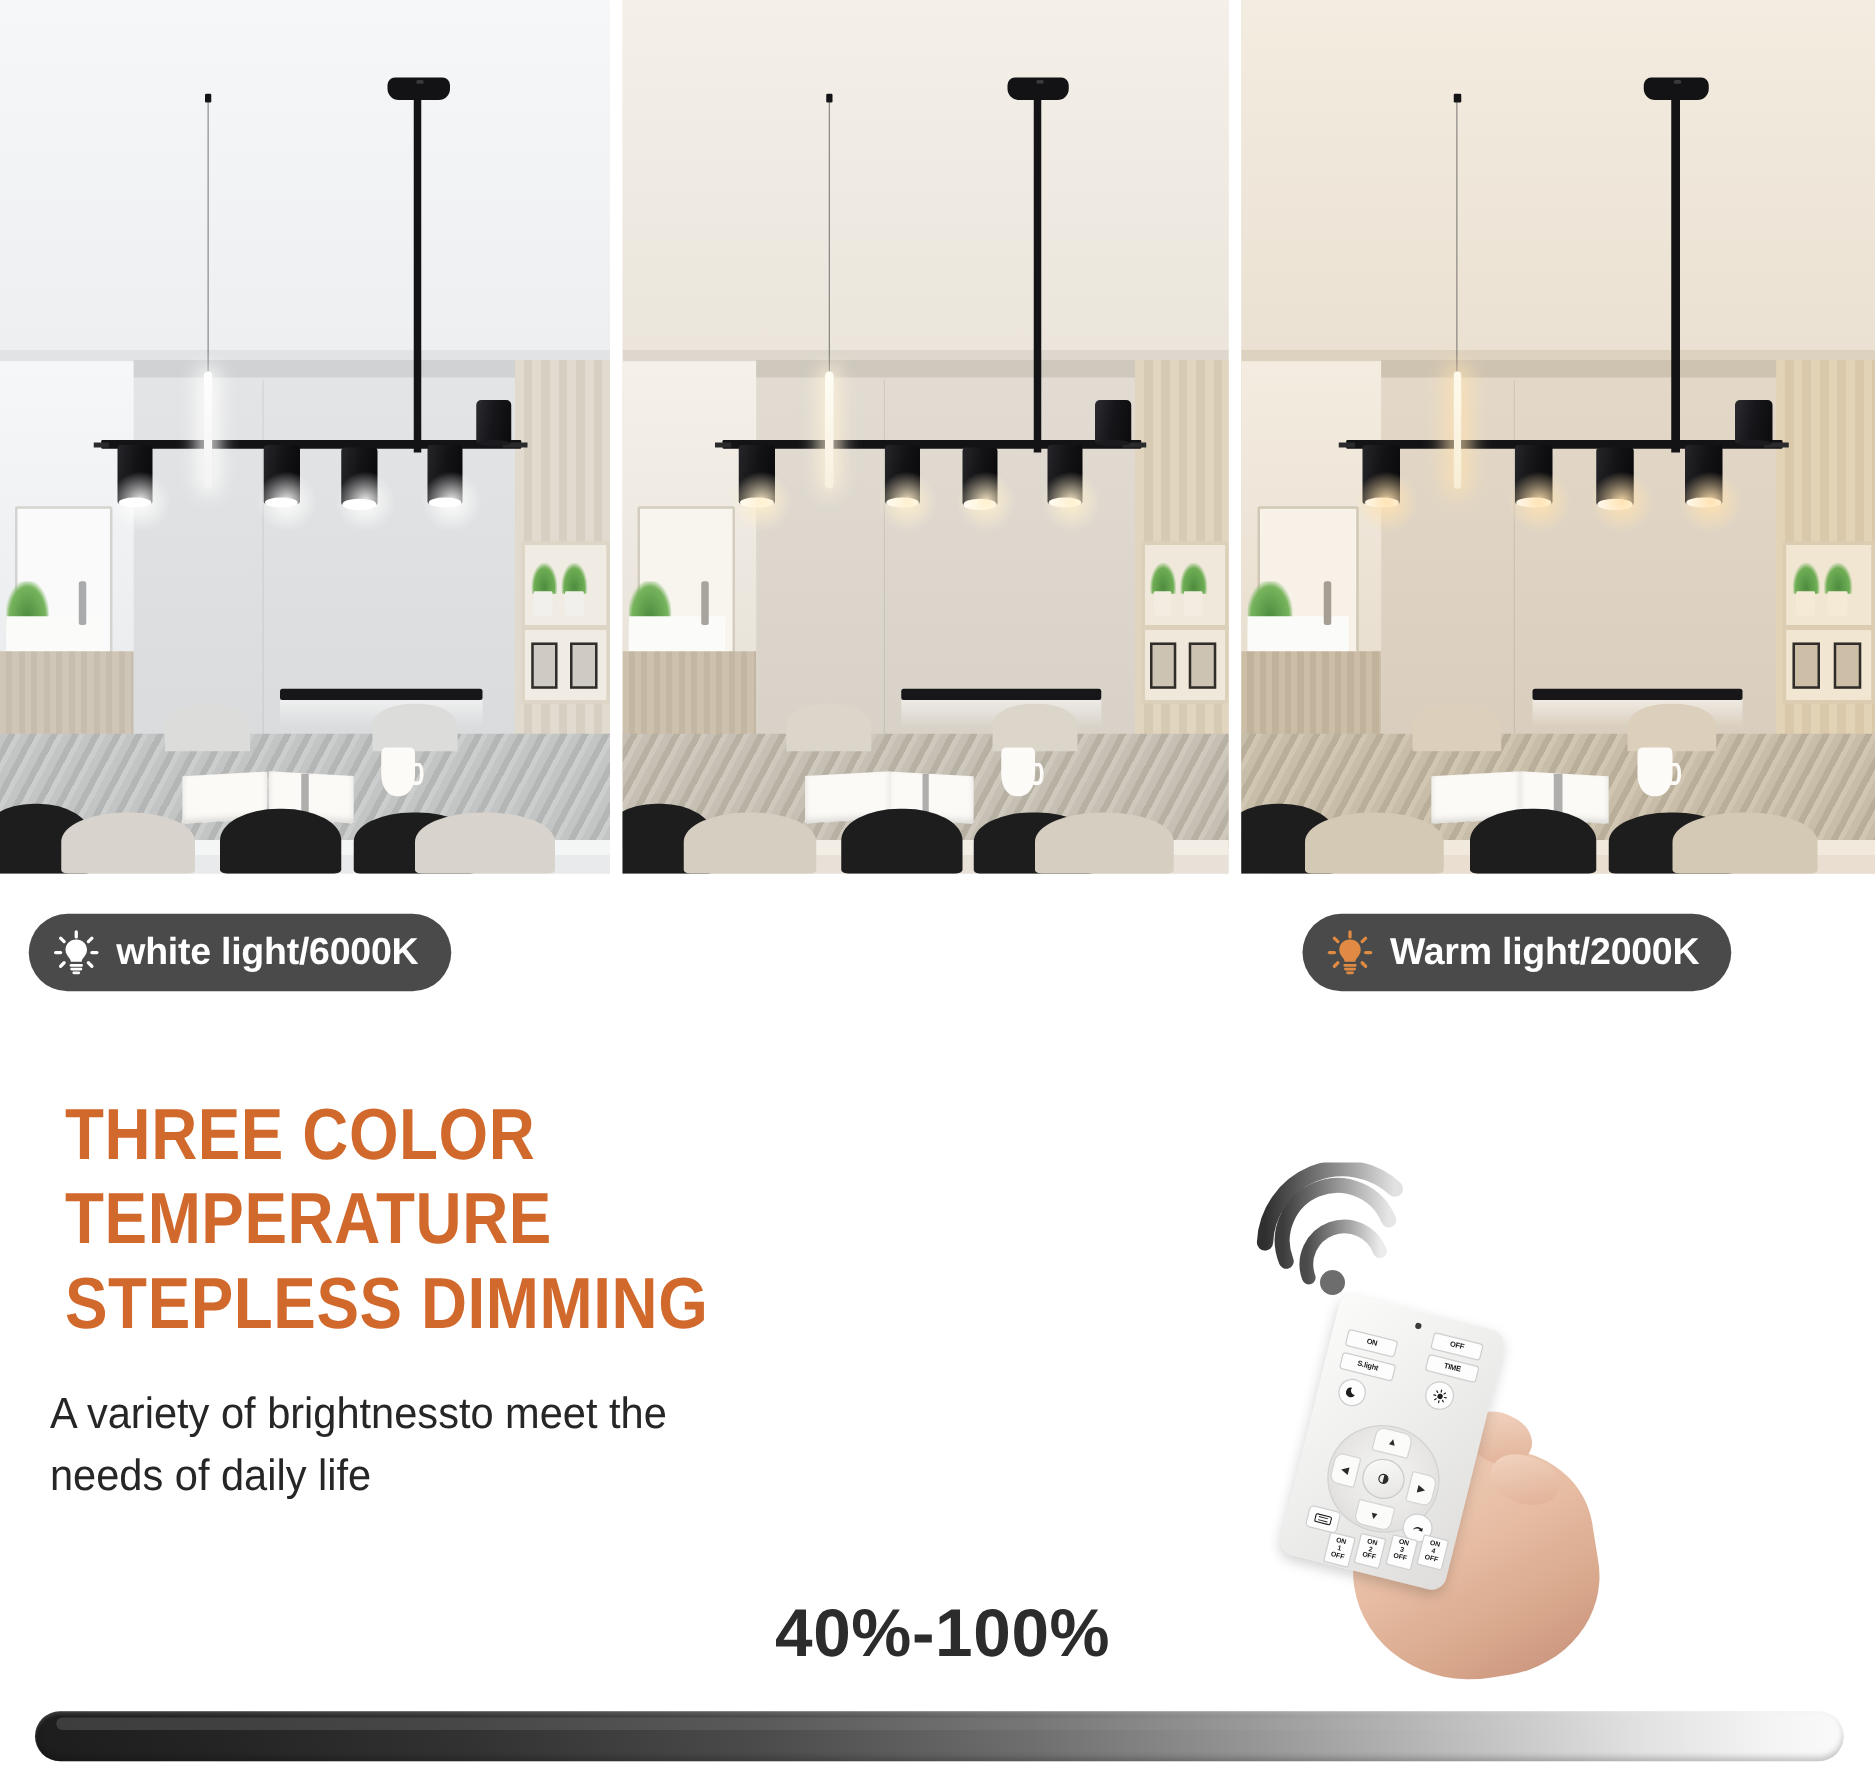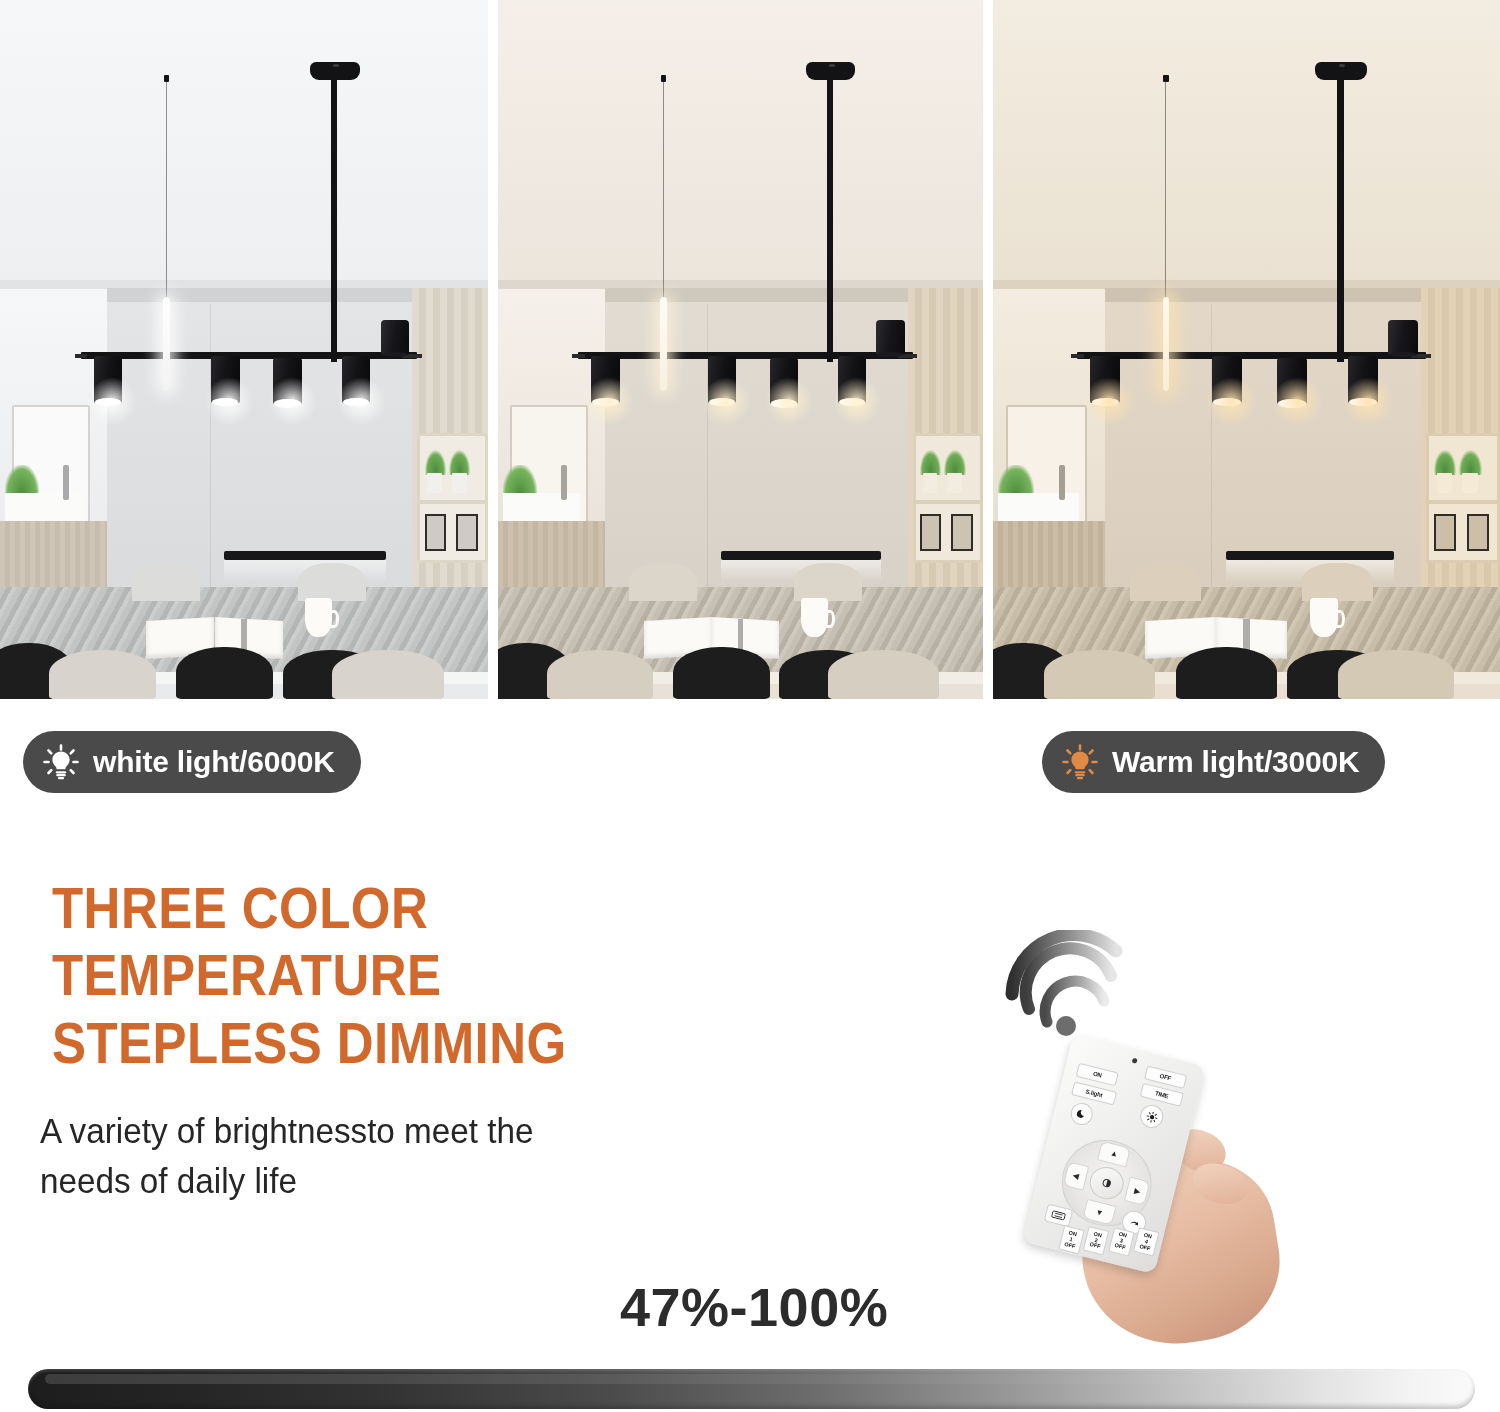--- a/index.html
+++ b/index.html
@@ -411,21 +411,21 @@
             <line x1="32.5" y1="31" x2="29.7" y2="28.2"></line>
           </g>
           <path d="M20 9.5c-5 0-8.6 3.7-8.6 8.3 0 3.2 1.8 5 3 6.5 .9 1.1 1.2 1.9 1.2 3h8.8c0-1.1 .3-1.9 1.2-3 1.2-1.5 3-3.3 3-6.5 0-4.6-3.6-8.3-8.6-8.3z" fill="#e08a43"></path>
           <g stroke="#e08a43" stroke-width="2.2" stroke-linecap="round" fill="none">
             <line x1="15.8" y1="30.3" x2="24.2" y2="30.3"></line>
             <line x1="16.3" y1="33.2" x2="23.7" y2="33.2"></line>
             <line x1="18" y1="36.2" x2="22" y2="36.2"></line>
           </g>
         </svg>
       </span>
-      <span class="badge-label">Warm light/3000K</span>
+      <span class="badge-label">Warm light/2000K</span>
     </div>
   </div>
 
   <div class="headline">
     <div>THREE COLOR TEMPERATURE</div>
     <div>STEPLESS DIMMING</div>
   </div>
 
   <div class="subtext">
     <div>A variety of brightnessto meet the</div>
@@ -538,16 +538,16 @@
         <b>OFF</b>
       </span>
       <span class="chkey" style="left:81%;top:80.5%;">
         <b>ON</b>
         <b>4</b>
         <b>OFF</b>
       </span>
     </div>
   </div>
 
-  <div class="percent">47%-100%</div>
+  <div class="percent">40%-100%</div>
   <div class="dimmer-bar"></div>
 
 </div>
 
 </body></html>

